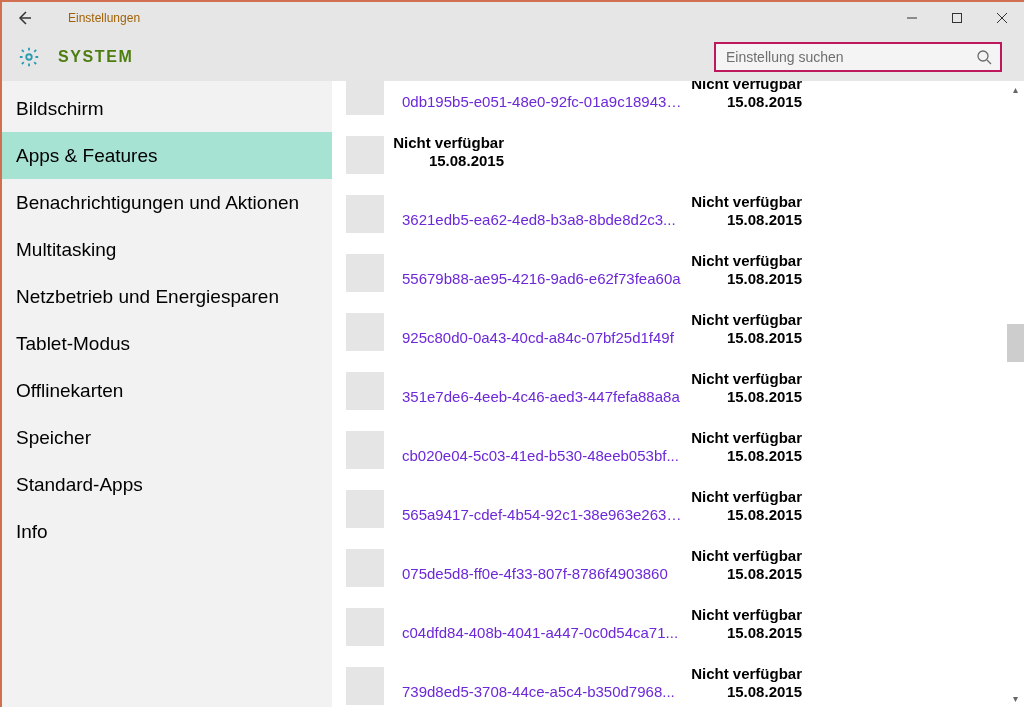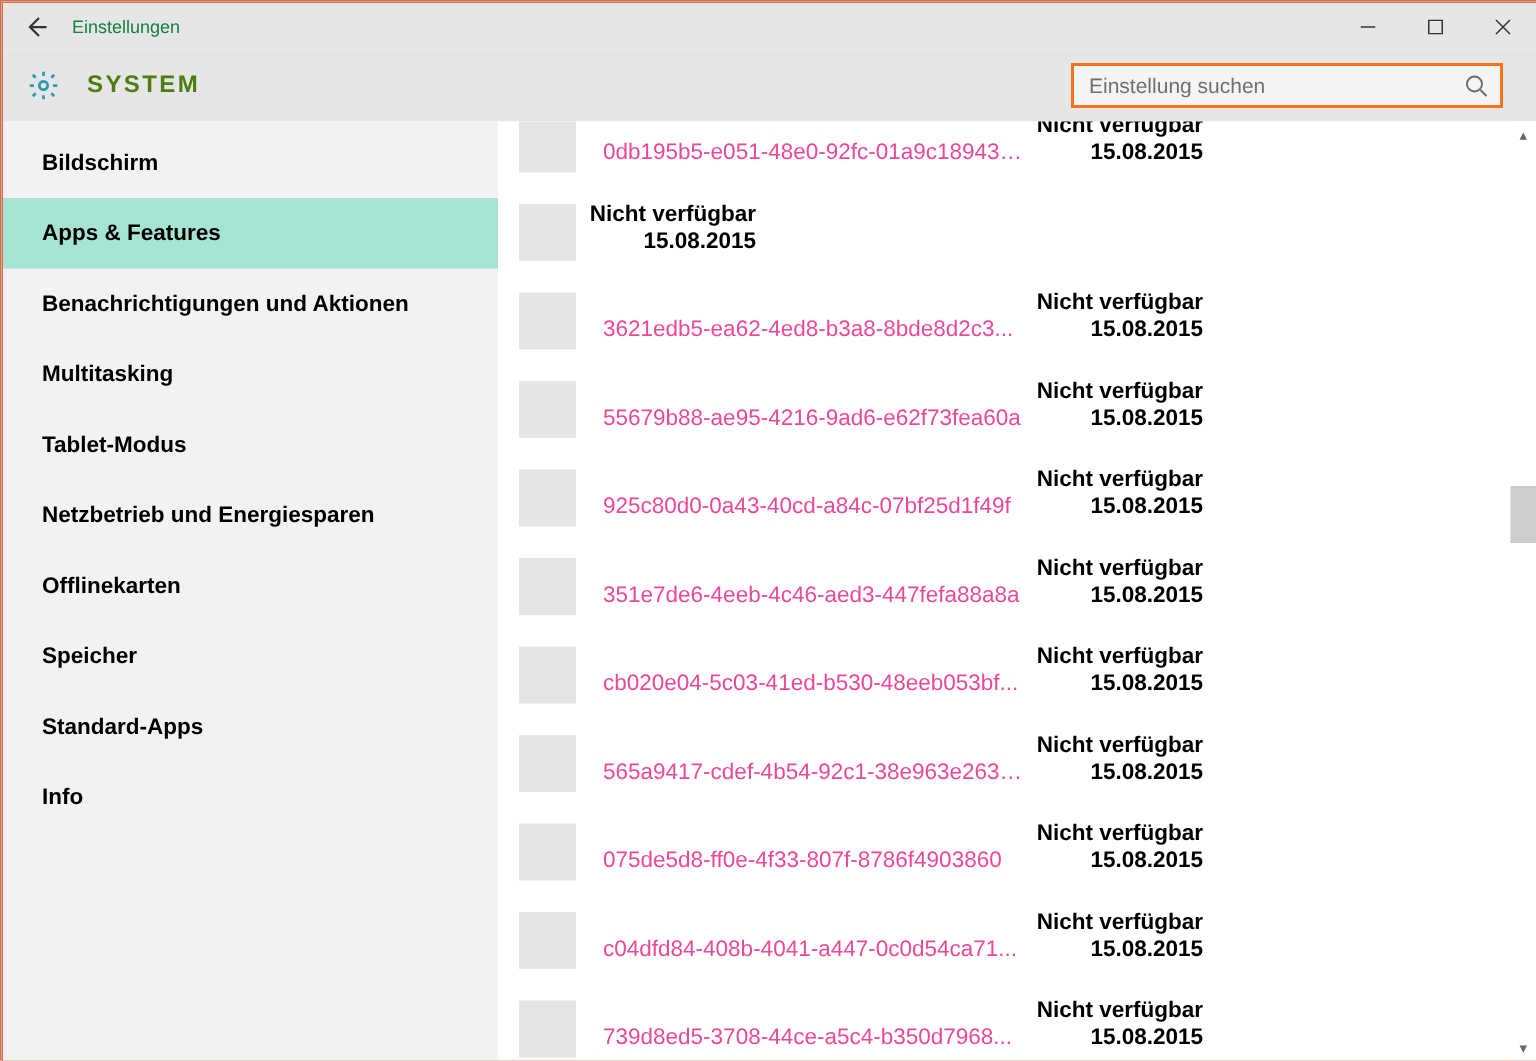--- a/index.html
+++ b/index.html
@@ -23,21 +23,21 @@
     align-items: center;
     font-size: 12px;
     color: #000;
   }
   .tb-back {
     width: 44px; height: 31px;
     display: flex; align-items: center; justify-content: center;
     font-size: 16px; color: #333;
     cursor: default;
   }
-  .tb-title { flex: 0 0 auto; margin-left: 2px; font-size: 12px; color: #15803d; }
+  .tb-title { flex: 0 0 auto; margin-left: 22px; font-size: 12px; color: #a16207; }
   .tb-spacer { flex: 1; }
   .tb-btn {
     width: 45px; height: 31px;
     display: flex; align-items: center; justify-content: center;
     font-size: 12px; color: #333; cursor: default;
   }
   .tb-btn svg { width: 10px; height: 10px; }
 
   
   .headerstrip {
@@ -57,21 +57,21 @@
   .page-title {
     margin-left: 18px;
     font-size: 16px;
     letter-spacing: 0.1em;
     font-weight: 600;
     color: #4d7c0f;
   }
   .hs-spacer { flex: 1; }
   .searchbox {
     width: 288px; height: 30px;
-    border: 2px solid #f97316;
+    border: 2px solid #be185d;
     background: #f4f4f4;
     display: flex; align-items: center;
     padding: 0 8px;
   }
   .searchbox input {
     flex: 1;
     border: none; outline: none;
     background: transparent;
     font-family: inherit;
     font-size: 14px;
@@ -88,25 +88,24 @@
   }
   .sidebar {
     width: 330px;
     background: #f2f2f2;
     padding-top: 4px;
   }
   .side-item {
     height: 47px;
     display: flex;
     align-items: center;
-    padding-left: 26px;
-    font-size: 15px;
+    padding-left: 14px;
+    font-size: 19px;
     color: #000;
     cursor: default;
-    font-weight: bold;
   }
   .side-item.active {
     background: #a7e3d3;
   }
 
   .content {
     flex: 1;
     position: relative;
     overflow: hidden;
     background: #fff;
@@ -124,21 +123,21 @@
   .app-icon {
     width: 38px; height: 38px;
     background: #e5e5e5;
     flex: 0 0 38px;
     margin-top: 2px;
   }
   .app-name {
     flex: 1;
     margin-left: 18px;
     font-size: 15px;
-    color: #ec4899;
+    color: #6d28d9;
     line-height: 1.2;
     padding-top: 18px;
     white-space: nowrap;
     overflow: hidden;
     text-overflow: ellipsis;
     max-width: 280px;
   }
   .app-meta {
     width: 130px;
     flex: 0 0 130px;
@@ -230,24 +229,24 @@
       <div class="side-item active">
         <span>Apps &amp; Features</span>
       </div>
       <div class="side-item">
         <span>Benachrichtigungen und Aktionen</span>
       </div>
       <div class="side-item">
         <span>Multitasking</span>
       </div>
       <div class="side-item">
+        <span>Netzbetrieb und Energiesparen</span>
+      </div>
+      <div class="side-item">
         <span>Tablet-Modus</span>
-      </div>
-      <div class="side-item">
-        <span>Netzbetrieb und Energiesparen</span>
       </div>
       <div class="side-item">
         <span>Offlinekarten</span>
       </div>
       <div class="side-item">
         <span>Speicher</span>
       </div>
       <div class="side-item">
         <span>Standard-Apps</span>
       </div>

